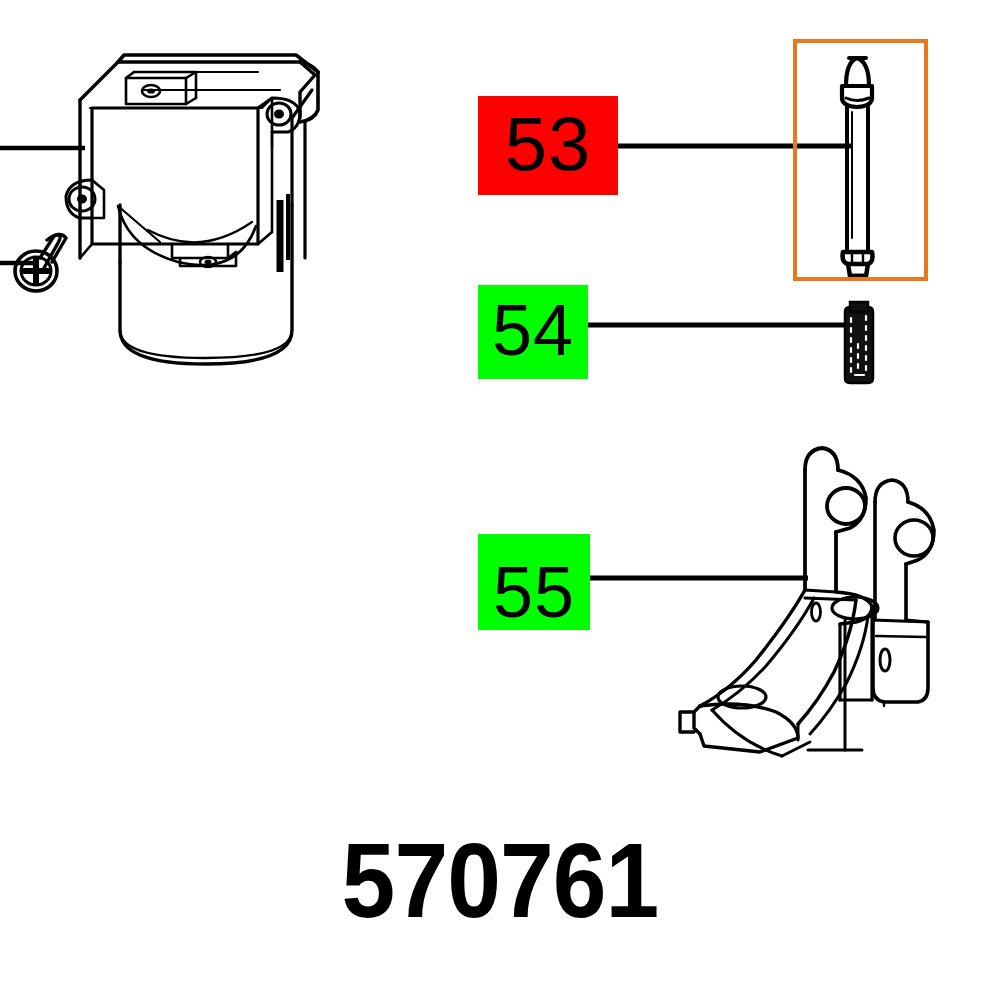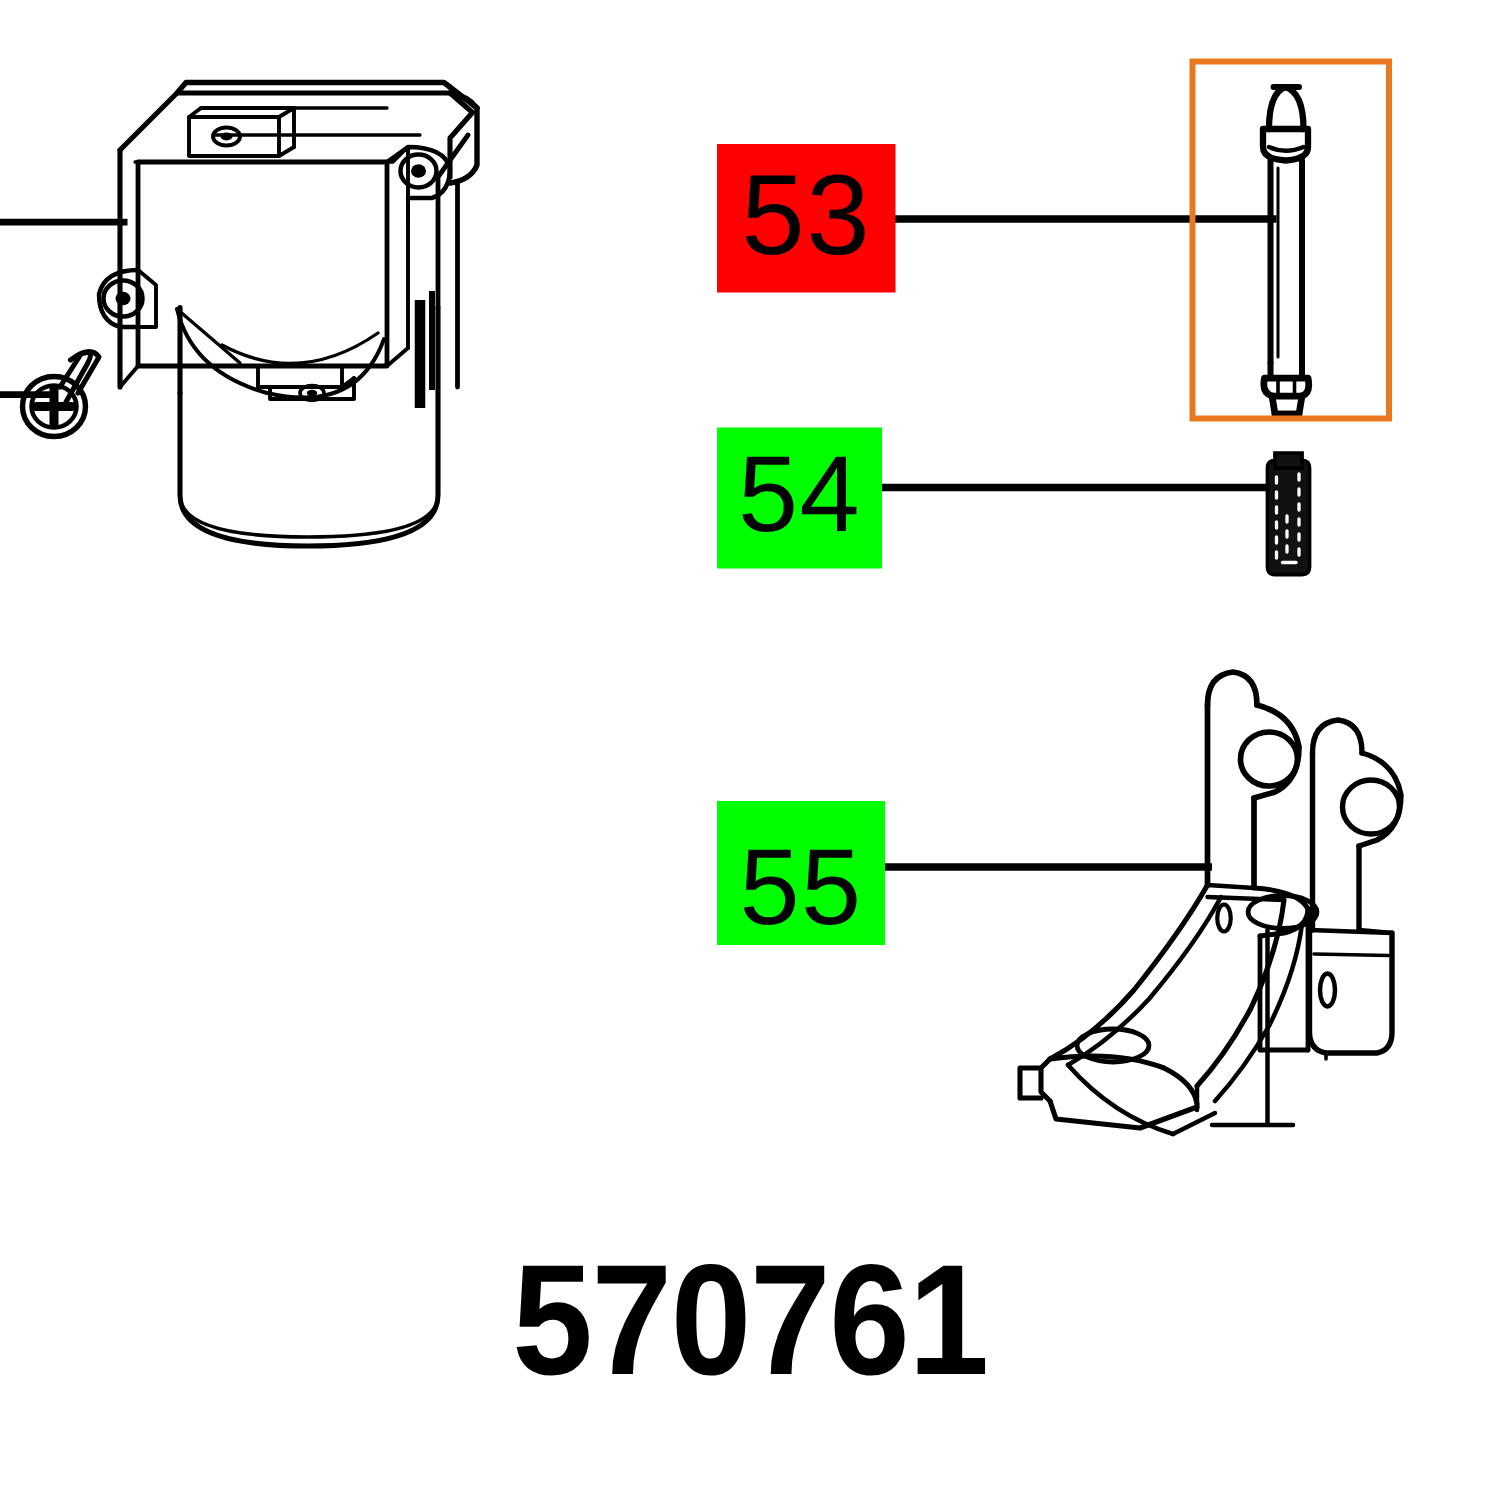--- a/index.html
+++ b/index.html
@@ -32,21 +32,21 @@
     justify-content: center;
     box-sizing: border-box;
     color: #000000;
     font-family: "Liberation Sans", sans-serif;
     line-height: 1;
     letter-spacing: 1px;
   }
   .callout-53 {
     left: 478px;
     top: 96px;
-    width: 119px;
+    width: 140px;
     height: 99px;
     font-size: 76px;
   }
   .callout-54 {
     left: 478px;
     top: 285px;
     width: 110px;
     height: 94px;
     font-size: 72px;
   }

